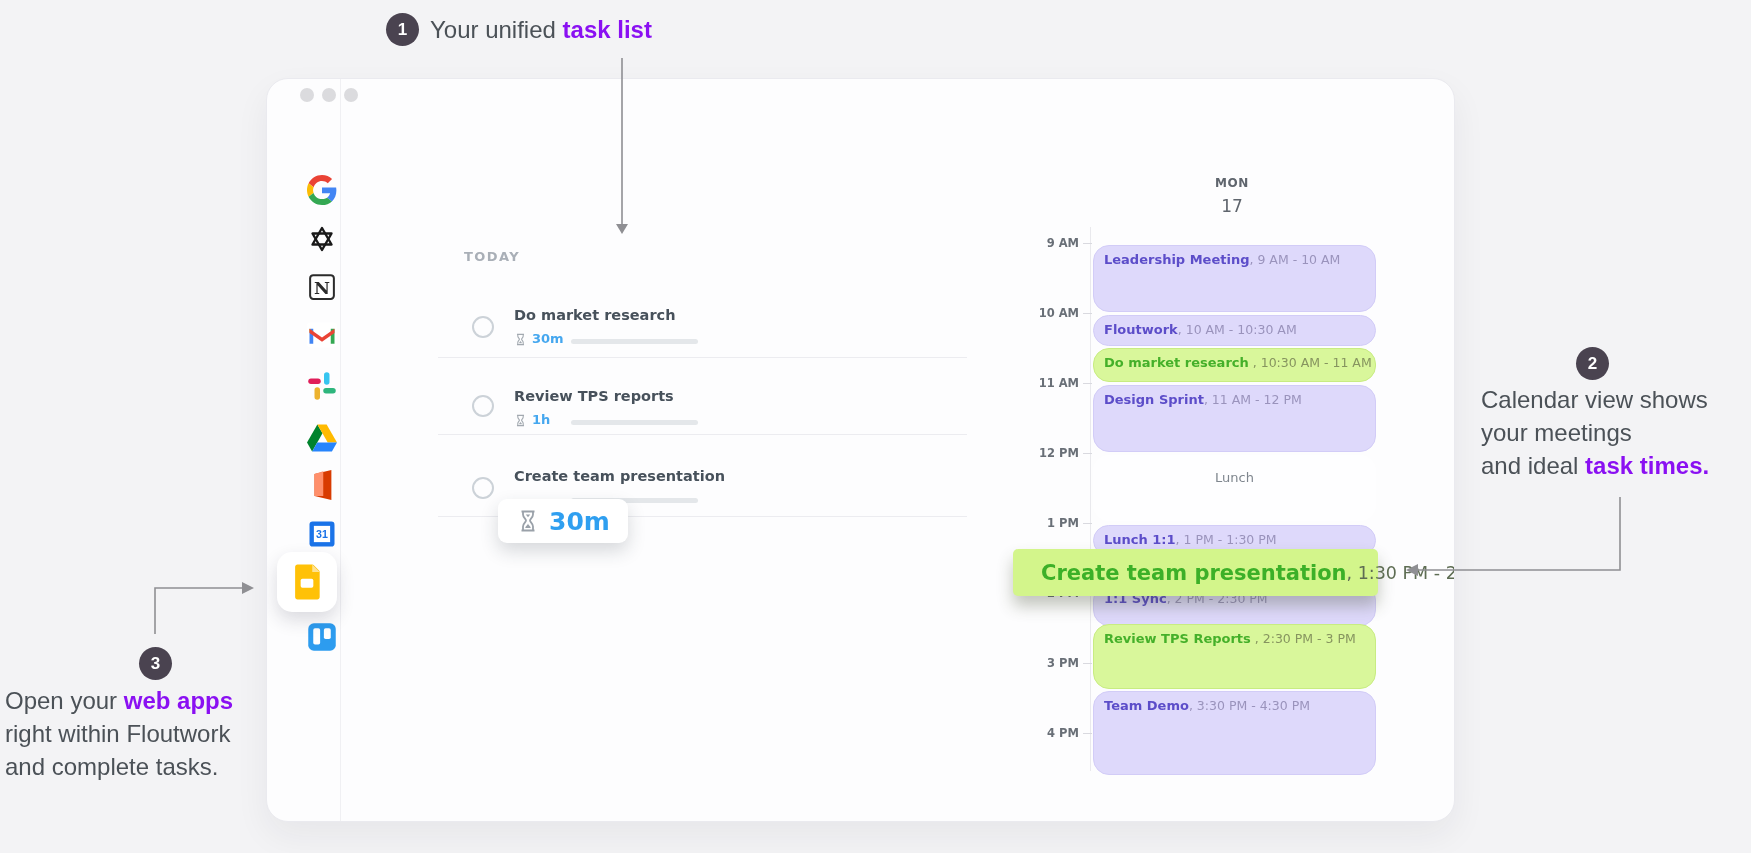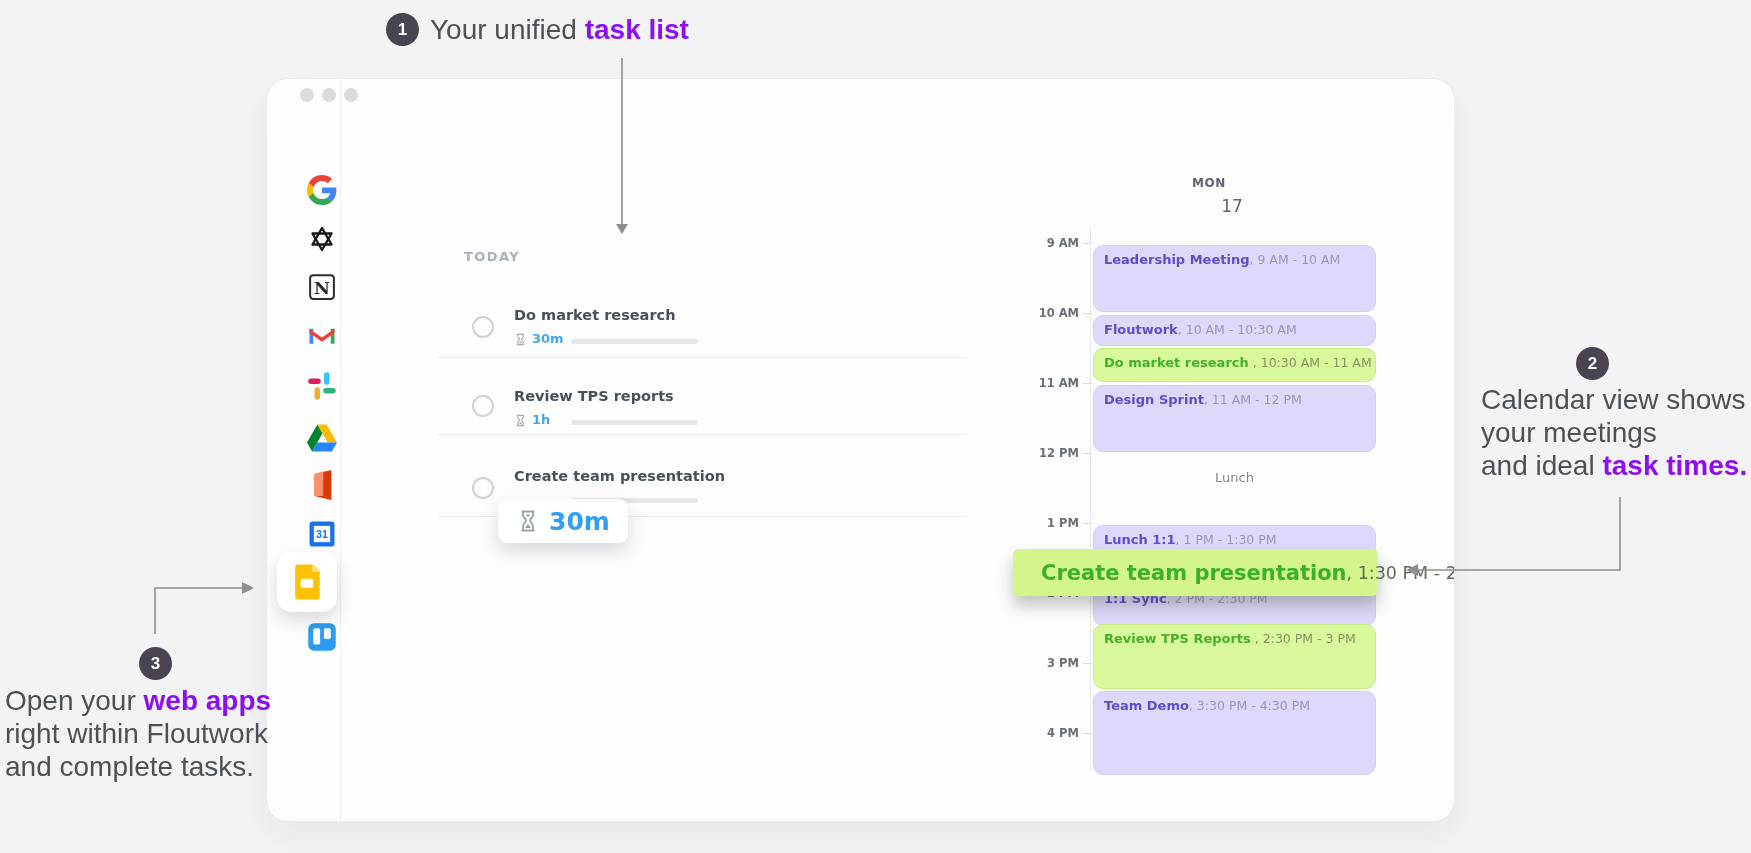--- a/index.html
+++ b/index.html
@@ -2,21 +2,21 @@
 <html><head>
 <meta charset="utf-8">
 <style>
   html,body{margin:0;padding:0;background:#f3f3f5;}
   .canvas{position:relative;width:1751px;height:853px;background:#f3f3f5;overflow:hidden;
           font-family:"Liberation Sans",sans-serif;}
 
   
   .badge{position:absolute;width:33px;height:33px;border-radius:50%;background:#4a4350;color:#fff;
          font-weight:700;font-size:17px;display:flex;align-items:center;justify-content:center;z-index:9;}
-  .ann{position:absolute;color:#4b5157;font-size:28px;line-height:33px;z-index:9;}
+  .ann{position:absolute;color:#4b5157;font-size:24px;line-height:33px;z-index:9;}
   .accent{color:#8a10f2;font-weight:700;}
   .arrows{position:absolute;left:0;top:0;z-index:8;pointer-events:none;}
   .arrows path{stroke:#8f8f93;stroke-width:1.6;fill:none;}
   .arrows polygon{fill:#8f8f93;}
 
   
   .window{position:absolute;left:266px;top:78px;width:1189px;height:744px;background:#fdfdfe;
           border:1px solid #eaeaef;border-radius:22px;box-shadow:0 14px 34px rgba(30,30,50,.06);
           font-family:"DejaVu Sans",sans-serif;overflow:hidden;box-sizing:border-box;}
   .dots{position:absolute;left:33px;top:9px;display:flex;gap:8px;}
@@ -36,27 +36,27 @@
   .hg-small{position:absolute;left:247px;width:13px;height:13px;}
   .duration{position:absolute;left:265px;font-size:13px;font-weight:600;color:#45a7ef;}
   .bar{position:absolute;left:304px;width:127px;height:5px;background:#e4e7ea;border-radius:3px;}
   .sep{position:absolute;left:171px;width:529px;height:1px;background:#ececf0;}
   .tooltip{position:absolute;left:231px;top:420px;width:130px;height:44px;background:#fff;border-radius:9px;
            box-shadow:0 8px 18px rgba(40,50,60,.18);display:flex;align-items:center;justify-content:center;
            gap:9px;z-index:6;}
   .tooltip .num{font-size:25px;font-weight:700;color:#2f9ff0;}
 
   
-  .day-name{position:absolute;left:925px;top:97px;width:80px;text-align:left;font-size:12px;
+  .day-name{position:absolute;left:925px;top:97px;width:80px;text-align:center;font-size:12px;
             font-weight:700;letter-spacing:.6px;color:#5f656d;}
   .day-num{position:absolute;left:925px;top:117px;width:80px;text-align:center;font-size:17px;color:#5f656d;}
   .col-line{position:absolute;left:823px;top:148px;width:1px;height:544px;background:#e9e9ed;}
   .hour{position:absolute;left:752px;width:60px;text-align:right;font-size:11.5px;font-weight:700;color:#696f77;}
   .hour::after{content:"";position:absolute;right:-13px;top:7px;width:9px;height:1px;background:#d9d9df;}
-  .event{position:absolute;left:826px;width:283px;border-radius:10px;padding:6px 10px;box-sizing:border-box;
+  .event{position:absolute;left:826px;width:283px;border-radius:16px;padding:6px 10px;box-sizing:border-box;
          font-size:13px;white-space:nowrap;overflow:hidden;z-index:1;}
   .event .ev-t{font-weight:700;}
   .event .ev-d{font-size:12.5px;}
   .meeting{background:#ded9fb;border:1px solid #d2ccf7;}
   .meeting .ev-t{color:#5c4dc9;}
   .meeting .ev-d{color:#9a93bc;}
   .task{background:#d9f79b;border:1px solid #c8ec82;}
   .task .ev-t{color:#45b02a;}
   .task .ev-d{color:#86945f;}
   .lunch{background:rgba(255,255,255,.65);border:none;text-align:center;padding-top:15px;

